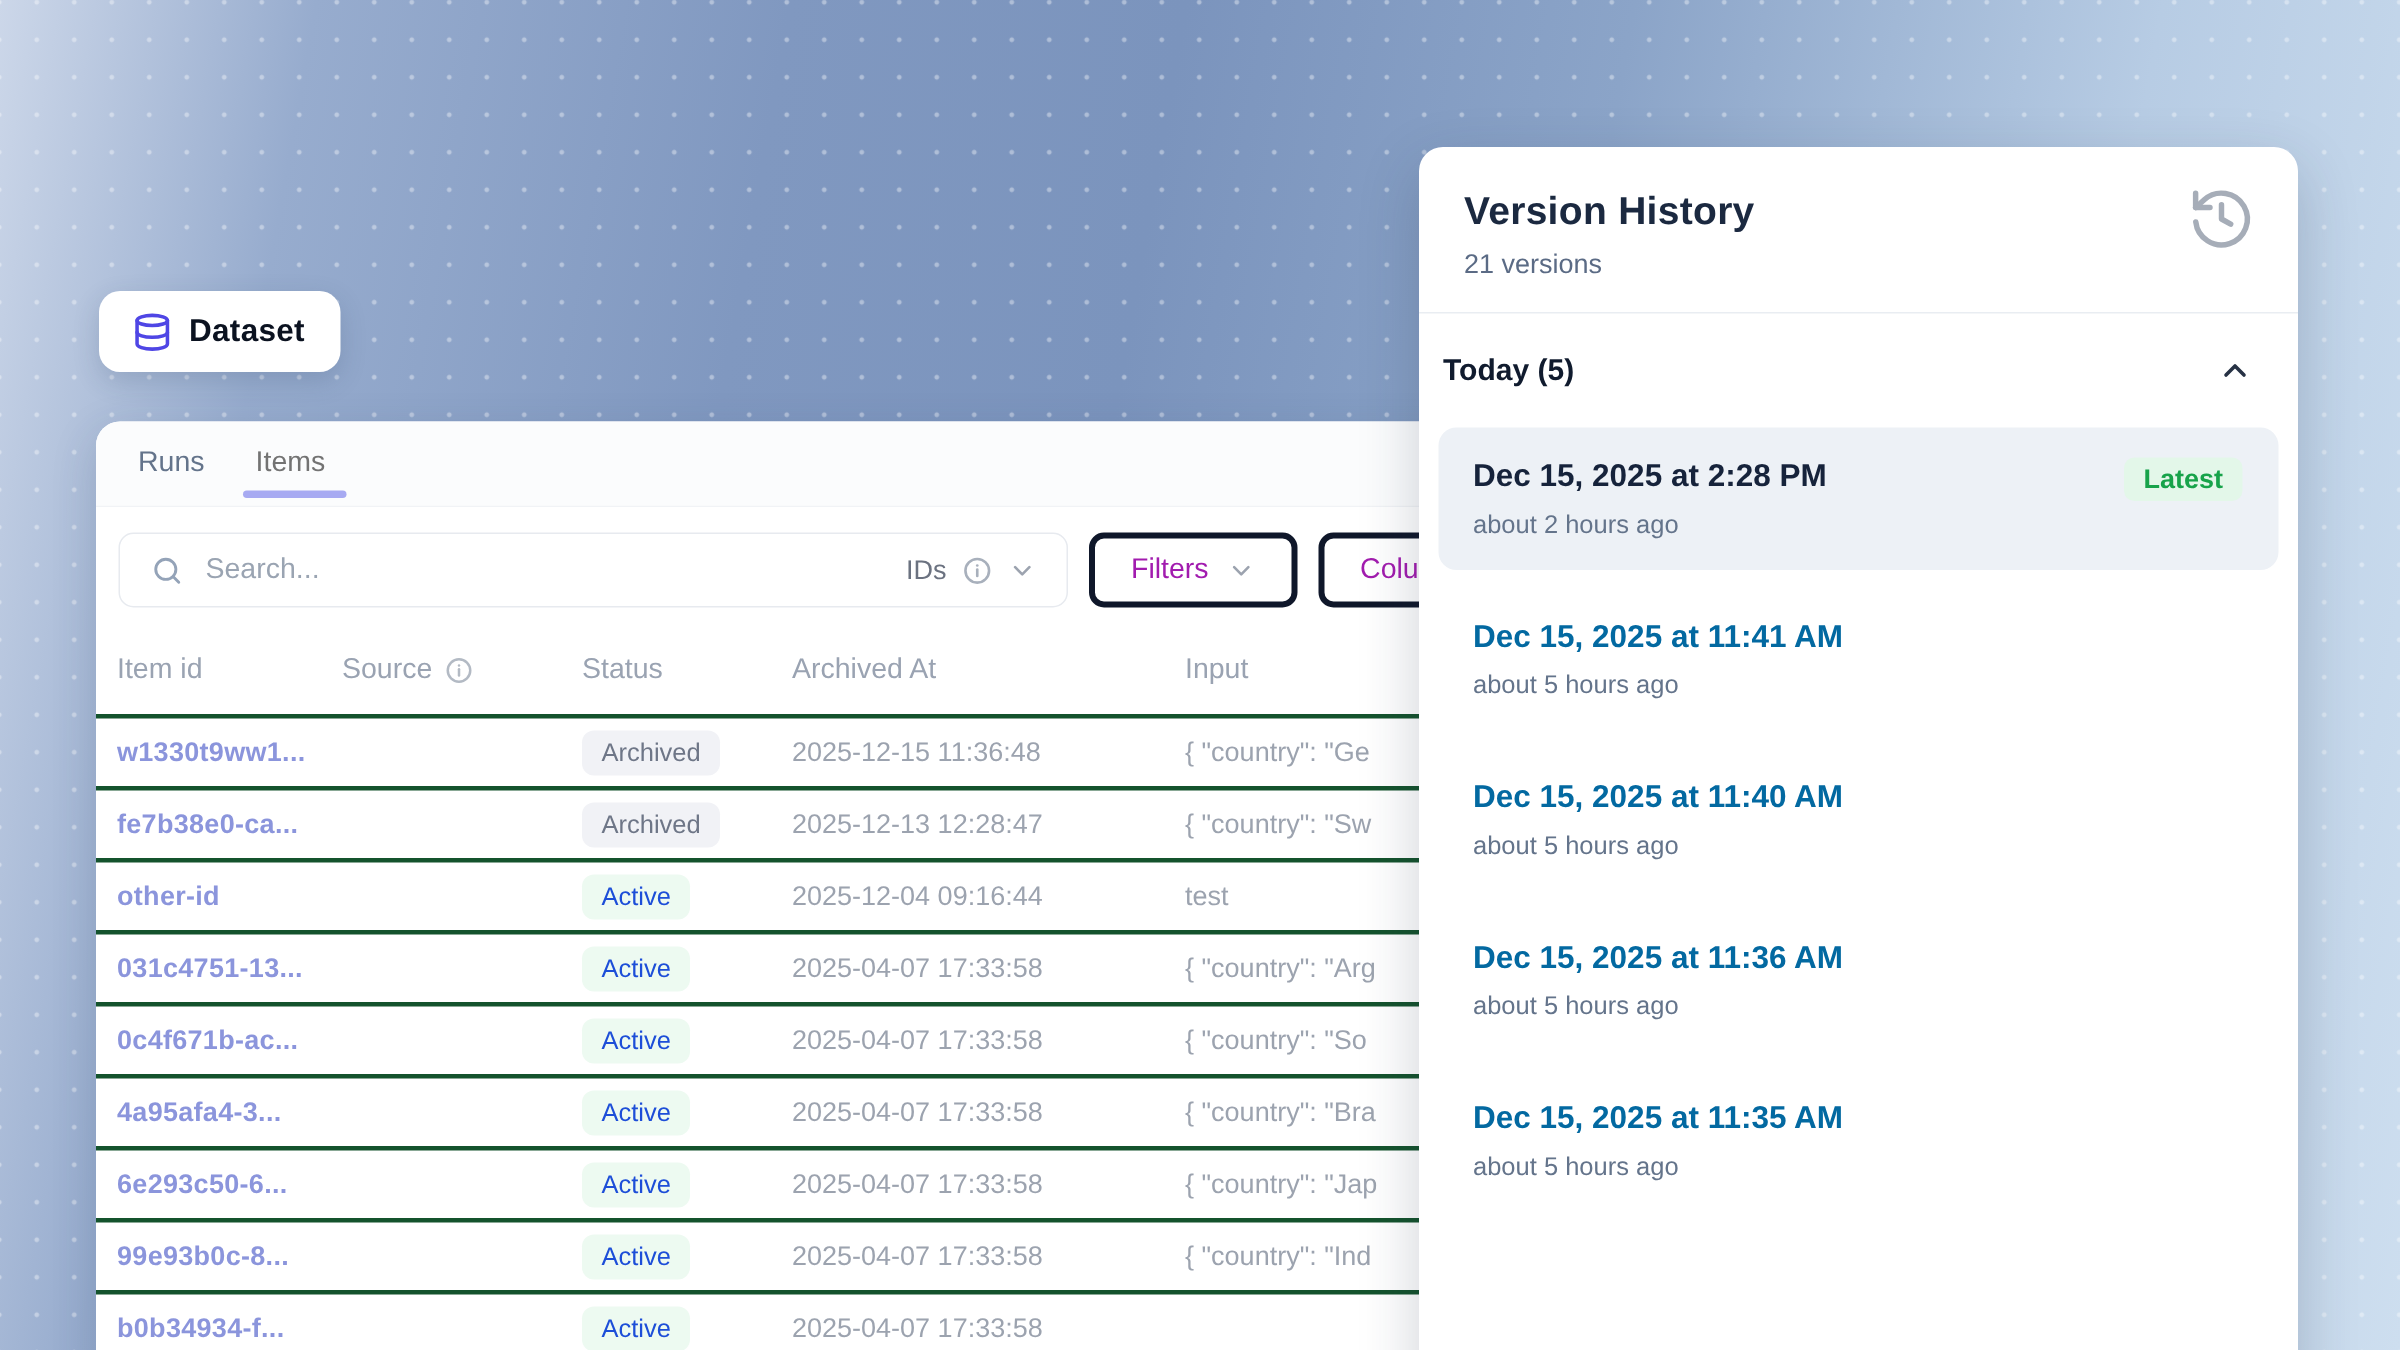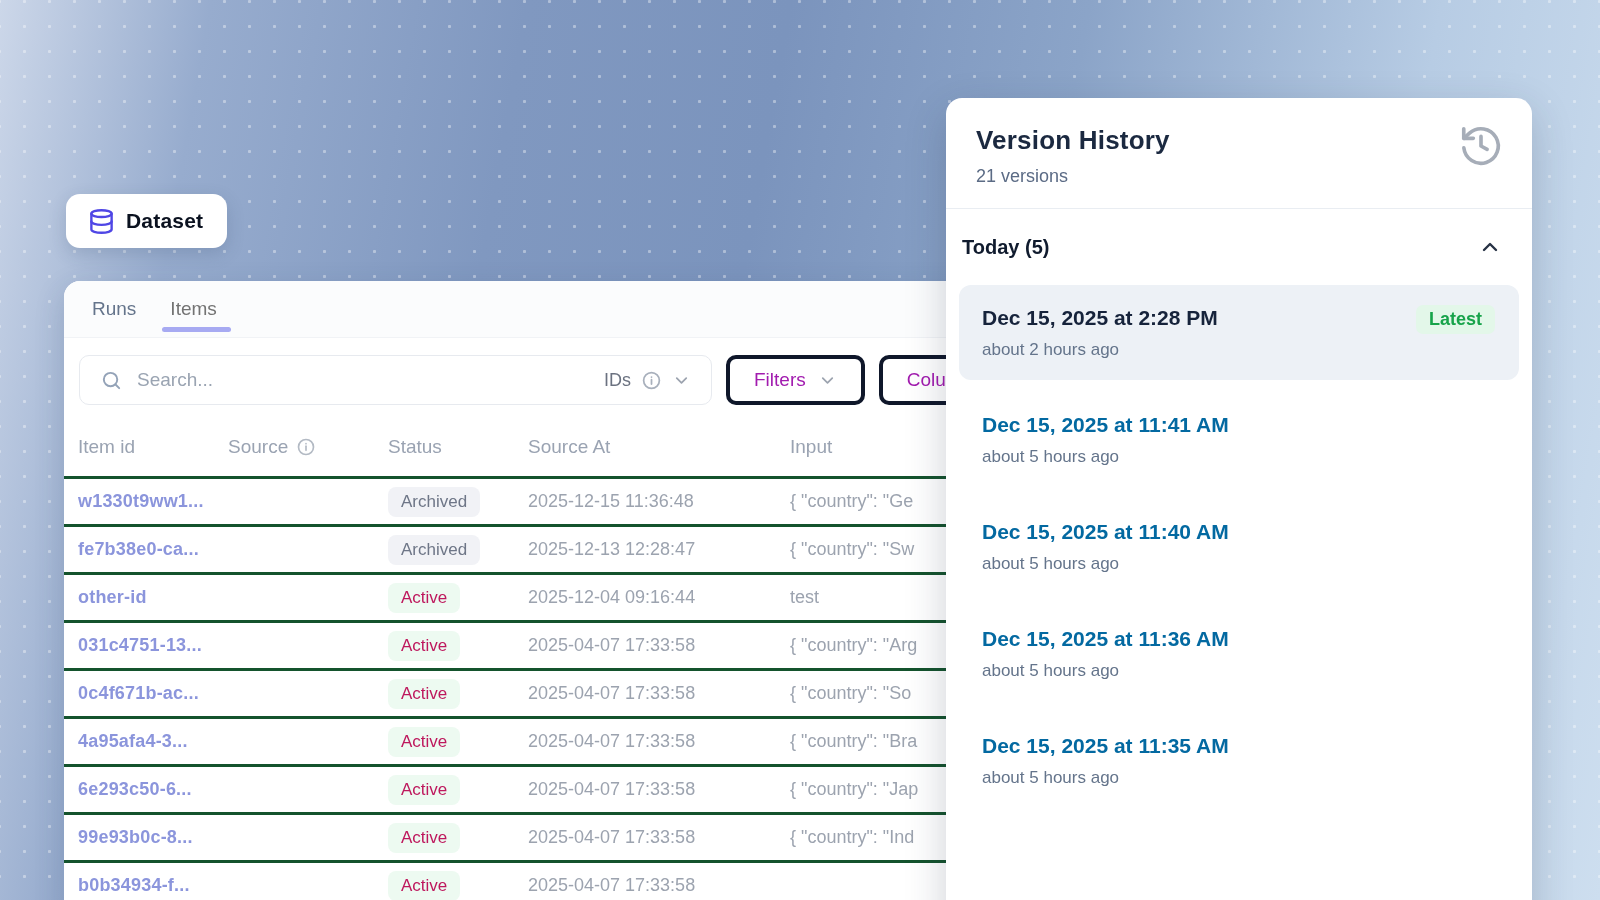--- a/index.html
+++ b/index.html
@@ -40,21 +40,21 @@
 
   
   .grid-row { display:grid; grid-template-columns:150px 160px 140px 262px 1fr; align-items:center; padding-left:14px; }
   .thead { height:58px; margin-top:13px; }
   .th { font-size:19px; color:#9aa3b2; display:flex; align-items:center; gap:8px; }
   .trow { height:48px; border-top:3px solid #14532d; }
   .cell-id { font-size:18px; font-weight:600; color:#8b95dc; letter-spacing:.2px; }
   .cell-created, .cell-input { font-size:18px; color:#9ca3af; white-space:nowrap; overflow:hidden; }
   .badge { display:inline-block; font-size:17px; padding:5px 13px; border-radius:8px; }
   .badge-archived { background:#f1f2f6; color:#6e7687; }
-  .badge-active { background:#edfaf1; color:#be185d; }
+  .badge-active { background:#edfaf1; color:#1d4ed8; }
 
   
   .vh-panel { position:absolute; left:946px; top:98px; width:586px; height:840px; background:#fff;
     border-radius:16px; box-shadow:0 14px 40px rgba(30,45,70,.22); }
   .vh-header { position:relative; padding:27px 30px 21px 30px; border-bottom:1px solid #e9edf2; }
   .vh-title { font-size:26px; font-weight:700; color:#1b2940; letter-spacing:.2px; }
   .vh-subtitle { margin-top:10px; font-size:18px; color:#5b6b85; }
   .vh-history-icon { position:absolute; right:28px; top:25px; }
   .vh-body { padding:14px 13px; }
   .vh-group { display:flex; align-items:center; justify-content:space-between; padding:12px 17px 14px 3px; }
@@ -146,21 +146,21 @@
           <circle cx="12" cy="12" r="9"></circle>
             <path d="M12 11v5"></path>
             <path d="M12 8h.01"></path>
         </svg>
       </span>
     </div>
     <div class="th">
         <span>Status</span>
       </div>
     <div class="th">
-        <span>Source At</span>
+        <span>Archived At</span>
       </div>
     <div class="th">
         <span>Input</span>
       </div>
   </div>
 
   <div>
     <div class="grid-row trow">
       <div class="cell-id">w1330t9ww1...</div>
       <div></div>

